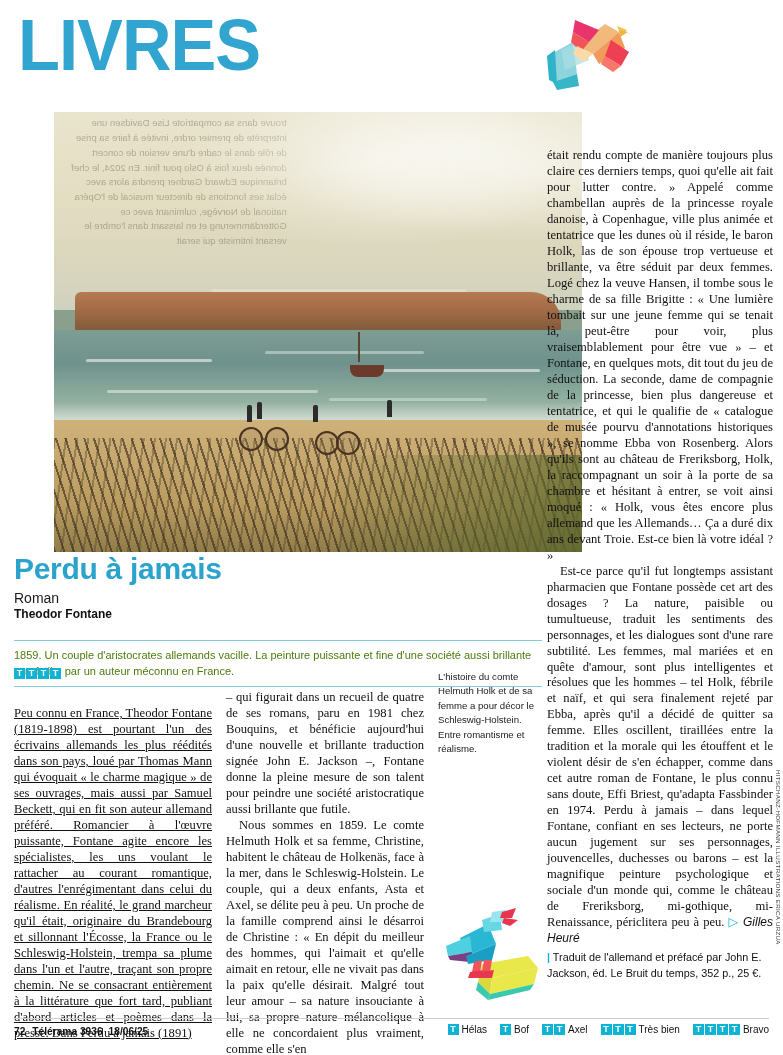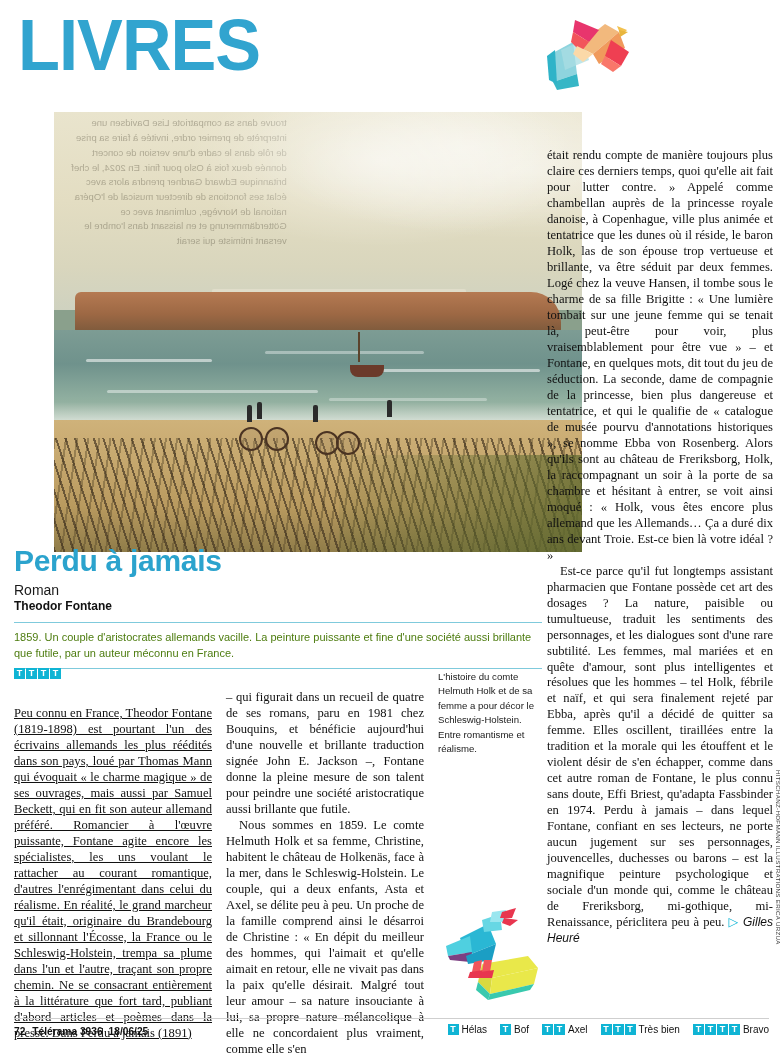--- a/index.html
+++ b/index.html
@@ -144,33 +144,33 @@
     position: absolute;
     left: 14px; top: 545px;
     width: 528px;
   }
   #book-title {
     font-size: 30px;
     font-weight: bold;
     color: #2ba3cd;
     letter-spacing: -0.3px;
     line-height: 1.05;
-    margin: 0 0 5px 0;
+    margin: 8px 0 5px 0;
   }
   #book-genre {
     font-size: 14px;
     color: #1a1a1a;
     line-height: 1.25;
   }
   #book-author {
     font-size: 12px;
     font-weight: bold;
     color: #111;
     line-height: 1.3;
-    margin-bottom: 7px;
+    margin-bottom: 17px;
   }
   .rule-teal {
     border: 0; border-top: 1px solid #7fcadc;
     margin: 6px 0;
   }
   #standfirst {
     font-size: 11px;
     line-height: 1.45;
     color: #4d7c0f;
     margin: 7px 0 7px 0;
@@ -387,20 +387,21 @@
   <polygon points="54,70 62,70 60,82 52,82" fill="#f2545b"></polygon>
   <polygon points="50,82 64,80 62,88 48,88" fill="#e8364f"></polygon>
 </svg>
 
 <div id="col-right" class="bodycol">
   <p class="first"><span>était rendu compte de manière toujours plus claire ces derniers temps, quoi qu'elle ait fait pour lutter contre. » Appelé comme chambellan auprès de la princesse royale danoise, à Copenhague, ville plus animée et tentatrice que les dunes où il réside, le baron Holk, las de son épouse trop vertueuse et brillante, va être séduit par deux femmes. Logé chez la veuve Hansen, il tombe sous le charme de sa fille Brigitte : « Une lumière tombait sur une jeune femme qui se tenait là, peut-être pour voir, plus vraisemblablement pour être vue » – et Fontane, en quelques mots, dit tout du jeu de séduction. La seconde, dame de compagnie de la princesse, bien plus dangereuse et tentatrice, et qui le qualifie de « catalogue de musée pourvu d'annotations historiques », se nomme Ebba von Rosenberg. Alors qu'ils sont au château de Freriksborg, Holk, la raccompagnant un soir à la porte de sa chambre et hésitant à entrer, se voit ainsi moqué : « Holk, vous êtes encore plus allemand que les Allemands… Ça a duré dix ans devant Troie. Est-ce bien là votre idéal ? »</span></p>
   <p><span>Est-ce parce qu'il fut longtemps assistant pharmacien que Fontane possède cet art des dosages ? La nature, paisible ou tumultueuse, traduit les sentiments des personnages, et les dialogues sont d'une rare subtilité. Les femmes, mal mariées et en quête d'amour, sont plus intelligentes et résolues que les hommes – tel Holk, fébrile et naïf, et qui sera finalement rejeté par Ebba, après qu'il a décidé de quitter sa femme. Elles oscillent, tiraillées entre la tradition et la morale qui les étouffent et le violent désir de s'en échapper, comme dans cet autre roman de Fontane, le plus connu sans doute, Effi Briest, qu'adapta Fassbinder en 1974. Perdu à jamais – dans lequel Fontane, confiant en ses lecteurs, ne porte aucun jugement sur ses personnages, jouvencelles, duchesses ou barons – est la magnifique peinture psychologique et sociale d'un monde qui, comme le château de Freriksborg, mi-gothique, mi-Renaissance, périclitera peu à peu.</span>
     <span class="tri">▷</span>
     <em class="byline">Gilles Heuré</em>
   </p>
+  <p id="book-credits"><span class="bar">|</span> <span>Traduit de l'allemand et préfacé par John E. Jackson, éd. Le Bruit du temps, 352 p., 25 €.</span></p>
 </div>
 
 <div id="photo-credit">HITSCHANZ-HOFMANN ILLUSTRATIONS ERICA URZUA</div>
 
 <div id="footer">
   <div id="footer-rule"></div>
 
   <div id="folio">
     <span class="num">72</span><span>Télérama</span>&nbsp;<span>3936</span><span class="date">18/06/25</span>
   </div>

